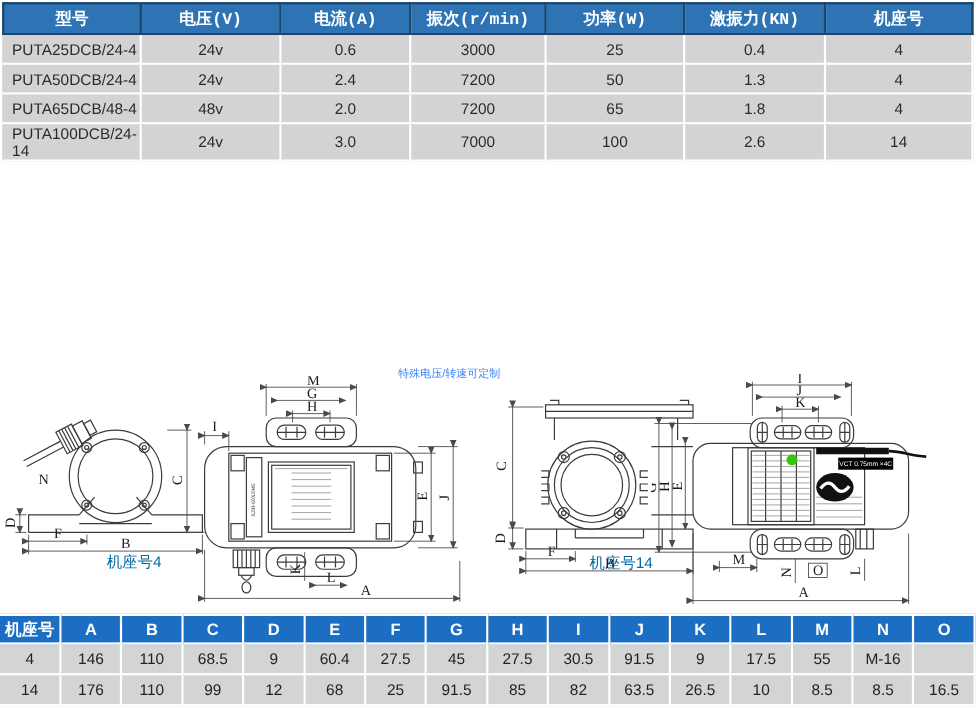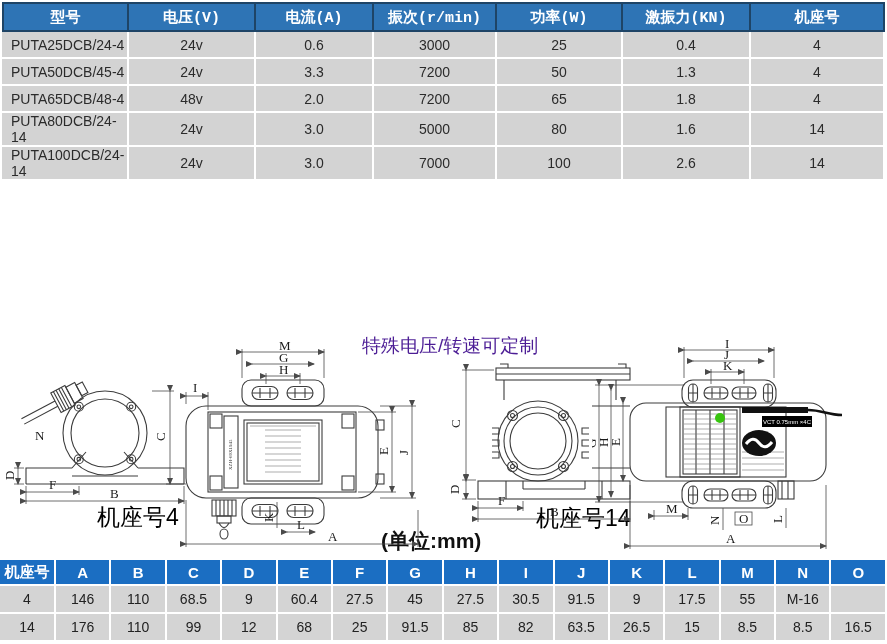--- a/index.html
+++ b/index.html
@@ -18,23 +18,23 @@
   #spec-table td:first-child{text-align:left;padding-left:9px;}
 
   
   #dim-table{position:absolute;top:558px;left:0;width:887px;}
   #dim-table th{background:#1b6ec2;color:#ffffff;font-size:15px;font-weight:bold;height:24px;
                 border-right:2px solid #ffffff;border-bottom:2px solid #ffffff;border-top:2px solid #ffffff;padding:0;text-align:center;}
   #dim-table td{background:#d4d4d4;color:#222222;font-size:14px;height:26px;text-align:center;
                 border-right:2px solid #ffffff;border-bottom:2px solid #ffffff;padding:0;}
 
   
-  .note{position:absolute;left:362px;top:333px;font-size:19px;color:#4c1d95;}
+  .note{position:absolute;left:362px;top:333px;font-size:10px;color:#3b82f6;}
   .unit{position:absolute;left:381px;top:527px;font-size:21px;font-weight:bold;color:#111111;}
-  .caption{position:absolute;font-size:23px;color:#000000;}
+  .caption{position:absolute;font-size:14px;color:#0369a1;}
   #cap4{left:97px;top:502px;}
   #cap14{left:536px;top:503px;}
   svg{position:absolute;}
   .shape{stroke:#3c3c3c;fill:none;stroke-width:1.1;}
   .thin{stroke:#777777;fill:none;stroke-width:0.6;}
   .dim{stroke:#4a4a4a;fill:none;stroke-width:0.8;}
   .dimtext{font-family:"Liberation Serif",serif;font-size:13px;fill:#1a1a1a;}
   .tinytext{font-family:"Liberation Serif",serif;font-size:5px;fill:#333333;}
 </style>
 </head>
@@ -75,60 +75,50 @@
         <tr>
           <td>PUTA25DCB/24-4</td>
           <td>24v</td>
           <td>0.6</td>
           <td>3000</td>
           <td>25</td>
           <td>0.4</td>
           <td>4</td>
         </tr>
         <tr>
-          <td>PUTA50DCB/45-4</td>
+          <td>PUTA50DCB/24-4</td>
           <td>24v</td>
-          <td>3.3</td>
+          <td>2.4</td>
           <td>7200</td>
           <td>50</td>
           <td>1.3</td>
           <td>4</td>
         </tr>
         <tr>
           <td>PUTA65DCB/48-4</td>
           <td>48v</td>
           <td>2.0</td>
           <td>7200</td>
           <td>65</td>
           <td>1.8</td>
           <td>4</td>
         </tr>
         <tr>
-          <td>PUTA80DCB/24-14</td>
-          <td>24v</td>
-          <td>3.0</td>
-          <td>5000</td>
-          <td>80</td>
-          <td>1.6</td>
-          <td>14</td>
-        </tr>
-        <tr>
           <td>PUTA100DCB/24-14</td>
           <td>24v</td>
           <td>3.0</td>
           <td>7000</td>
           <td>100</td>
           <td>2.6</td>
           <td>14</td>
         </tr>
       </tbody>
   </table>
 
   <div class="note">特殊电压/转速可定制</div>
-  <div class="unit">(单位:mm)</div>
   <div class="caption" id="cap4">机座号4</div>
   <div class="caption" id="cap14">机座号14</div>
 
   <svg style="left:2px;top:378px" width="190" height="130" viewBox="0 0 190 130">
     <g class="shape">
       <path d="M24,106 H182 M24,106 V90 H70 M182,106 V90 H136 M70,90 L84,74 M136,90 L122,74 M70,98 H136"></path>
       <circle cx="103" cy="55" r="42"></circle>
       <circle cx="103" cy="55" r="34"></circle>
       <circle cx="76.8" cy="28.8" r="4.5"></circle>
         <circle cx="76.8" cy="28.8" r="1.8"></circle>
@@ -418,21 +408,21 @@
           <td>110</td>
           <td>99</td>
           <td>12</td>
           <td>68</td>
           <td>25</td>
           <td>91.5</td>
           <td>85</td>
           <td>82</td>
           <td>63.5</td>
           <td>26.5</td>
-          <td>15</td>
+          <td>10</td>
           <td>8.5</td>
           <td>8.5</td>
           <td>16.5</td>
         </tr>
       </tbody>
   </table>
 
 </div>
 
 </body></html>

